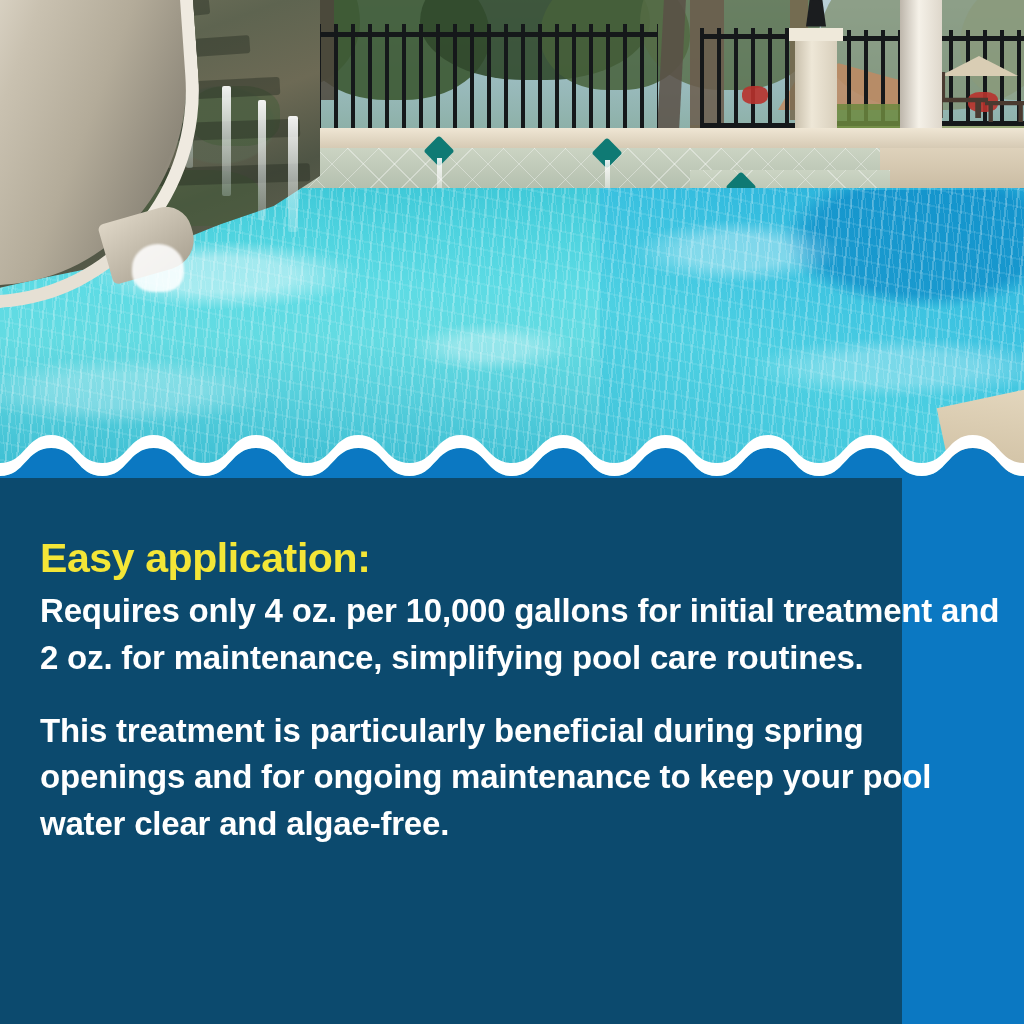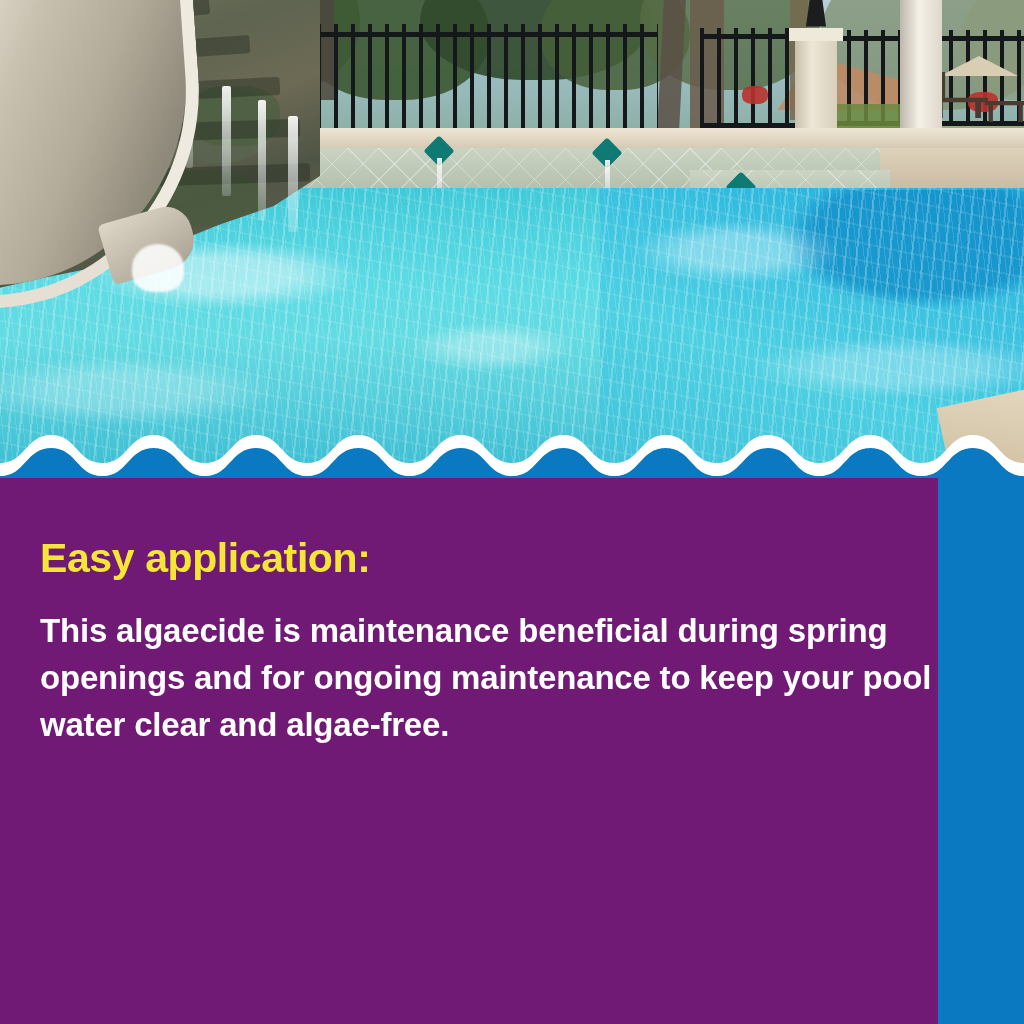--- a/index.html
+++ b/index.html
@@ -172,21 +172,21 @@
       radial-gradient(ellipse at 12% 70%, rgba(255,255,255,.25) 0 6%, rgba(0,0,0,0) 12%);}
   
   .sandR{position:absolute;left:944px;top:398px;width:90px;height:80px;
     background:linear-gradient(200deg,#e3d6bd,#cdbd9f);transform:rotate(-12deg);}
 
   
   .wave{position:absolute;left:0;top:432px;width:1024px;height:74px;}
   .wave svg{display:block;width:1024px;height:74px;}
 
   
-  .panel{position:absolute;left:0;top:478px;width:902px;height:546px;background:#701a75;padding-left:36px;}
+  .panel{position:absolute;left:0;top:478px;width:902px;height:546px;background:#0c4a6e;}
   .content{position:absolute;left:40px;top:58px;width:984px;}
   .block{margin-bottom:26px;}
   h2.head{
     margin:0 0 6px 0;
     font-family:"Liberation Sans", sans-serif;
     font-weight:700;
     font-size:41px;
     line-height:1.12;
     letter-spacing:-0.4px;
     color:#F4E637;
@@ -349,22 +349,23 @@
            C179.2,31 179.2,3 153.6,3 C128,3 128,31 102.4,31
            C76.8,31 76.8,3 51.2,3 C25.6,3 25.6,31 0,31 Z"></path>
     </svg>
   </div>
 
   <div class="panel">
     <div class="content">
 
       <div class="block b1">
         <h2 class="head">Easy application:</h2>
+        <p class="body">Requires only 4 oz. per 10,000 gallons for initial treatment and 2 oz. for maintenance, simplifying pool care routines.</p>
       </div>
 
       <div class="block b2">
-        <p class="body">This algaecide is maintenance beneficial during spring openings and for ongoing maintenance to keep your pool water clear and algae-free.</p>
+        <p class="body">This treatment is particularly beneficial during spring openings and for ongoing maintenance to keep your pool water clear and algae-free.</p>
       </div>
 
     </div>
   </div>
 
 </div>
 
 </body></html>

